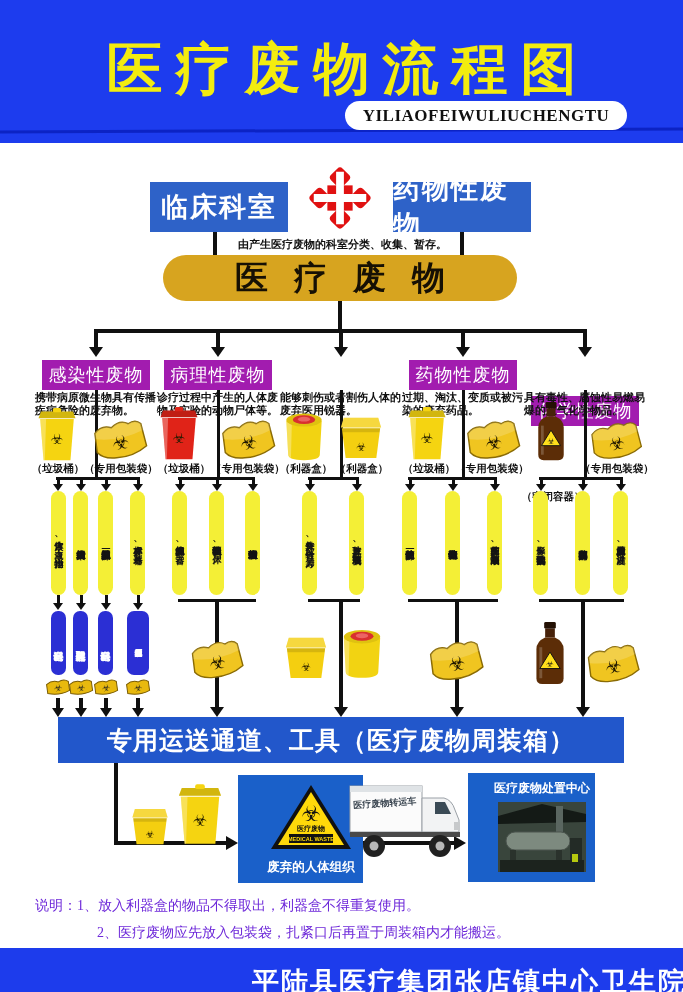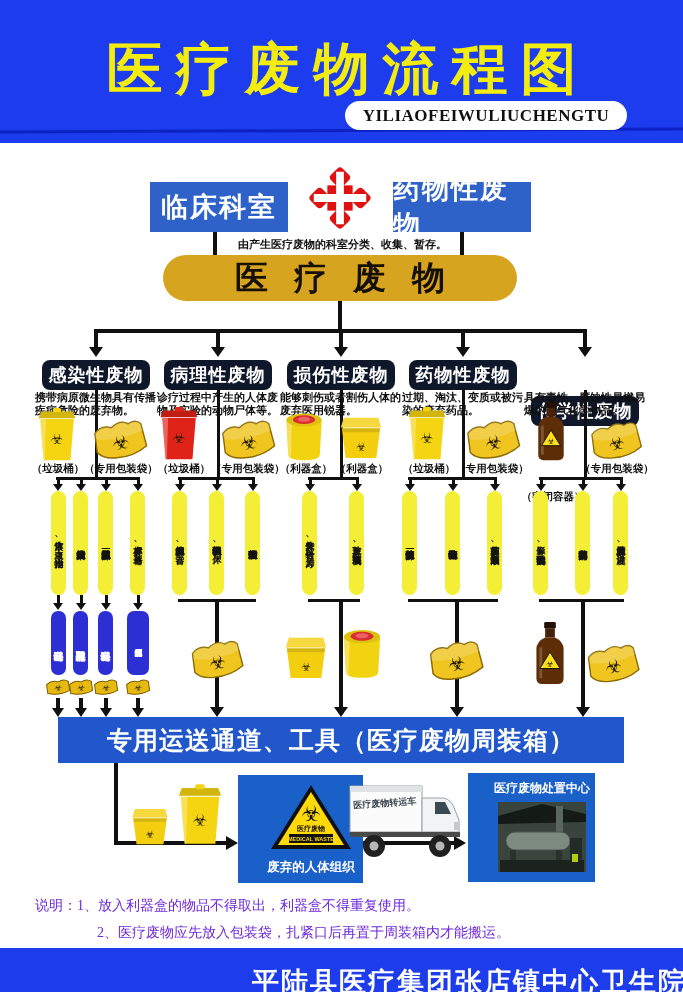--- a/index.html
+++ b/index.html
@@ -21,22 +21,22 @@
   .hub{position:absolute;left:163px;top:255px;width:354px;height:46px;background:#d7a41f;border-radius:25px;
     display:flex;align-items:center;justify-content:center;font-size:33px;font-weight:bold;color:#161004;
     letter-spacing:26px;text-indent:26px;}
   
   .ln{position:absolute;background:#101010;}
   .ahd{position:absolute;width:0;height:0;border-left:7px solid transparent;border-right:7px solid transparent;border-top:10px solid #101010;}
   .ahm{position:absolute;width:0;height:0;border-left:6px solid transparent;border-right:6px solid transparent;border-top:9px solid #101010;}
   .ahs{position:absolute;width:0;height:0;border-left:5px solid transparent;border-right:5px solid transparent;border-top:7px solid #101010;}
   .ahr{position:absolute;width:0;height:0;border-top:7px solid transparent;border-bottom:7px solid transparent;border-left:12px solid #101010;}
   
-  .cat{position:absolute;top:360px;width:108px;height:30px;background:#0f172a;border-radius:8px;color:#fff;
-    display:flex;align-items:center;justify-content:center;font-size:18px;font-weight:bold;letter-spacing:1px;}
+  .cat{position:absolute;top:360px;width:108px;height:30px;background:#a21caf;border-radius:0;color:#fff;
+    display:flex;align-items:center;justify-content:center;font-size:18px;font-weight:normal;letter-spacing:1px;}
   .desc{position:absolute;top:391px;width:122px;font-size:11px;font-weight:bold;line-height:13px;color:#101010;}
   .cap{position:absolute;top:462px;transform:translateX(-50%);font-size:10.5px;font-weight:bold;color:#101010;white-space:nowrap;}
   .ylab{position:absolute;top:491px;height:104px;width:15px;background:#f4ef36;border-radius:8px;
     writing-mode:vertical-rl;text-orientation:upright;font-size:9px;font-weight:bold;color:#141414;
     display:flex;align-items:center;justify-content:center;line-height:15px;}
   .blab{position:absolute;top:611px;height:64px;width:15px;background:#2b2fd4;border-radius:7px;
     writing-mode:vertical-rl;text-orientation:upright;font-size:10px;font-weight:bold;color:#ffffff;
     display:flex;align-items:center;justify-content:center;line-height:15px;}
   .blab.sm{width:22px;font-size:7.5px;line-height:10px;writing-mode:vertical-lr;}
   
@@ -139,21 +139,20 @@
   <div class="ln" style="left:461px;top:329px;width:4px;height:18px;"></div>
   <div class="ln" style="left:583px;top:329px;width:4px;height:18px;"></div>
   <div class="ahd" style="left:89px;top:347px;"></div>
   <div class="ahd" style="left:211px;top:347px;"></div>
   <div class="ahd" style="left:334px;top:347px;"></div>
   <div class="ahd" style="left:456px;top:347px;"></div>
   <div class="ahd" style="left:578px;top:347px;"></div>
 
   <div class="cat" style="left:42px;">感染性废物</div>
   <div class="cat" style="left:164px;">病理性废物</div>
-  <div class="cat" style="left:287px;">损伤性废物</div>
   <div class="cat" style="left:409px;">药物性废物</div>
   <div class="cat" style="left:531px;margin-top:36px;">化学性废物</div>
   <div class="desc" style="left:35px;">携带病原微生物具有传播疾病危险的废弃物。</div>
   <div class="desc" style="left:157px;">诊疗过程中产生的人体废物及实验的动物尸体等。</div>
   <div class="desc" style="left:280px;">能够刺伤或者割伤人体的废弃医用锐器。</div>
   <div class="desc" style="left:402px;">过期、淘汰、变质或被污染的废弃药品。</div>
   <div class="desc" style="left:524px;">具有毒性、腐蚀性易燃易爆的废气化学物品。</div>
 
   <div class="ln" style="left:95px;top:390px;width:3px;height:87px;"></div>
   <div class="ln" style="left:217px;top:390px;width:3px;height:87px;"></div>

